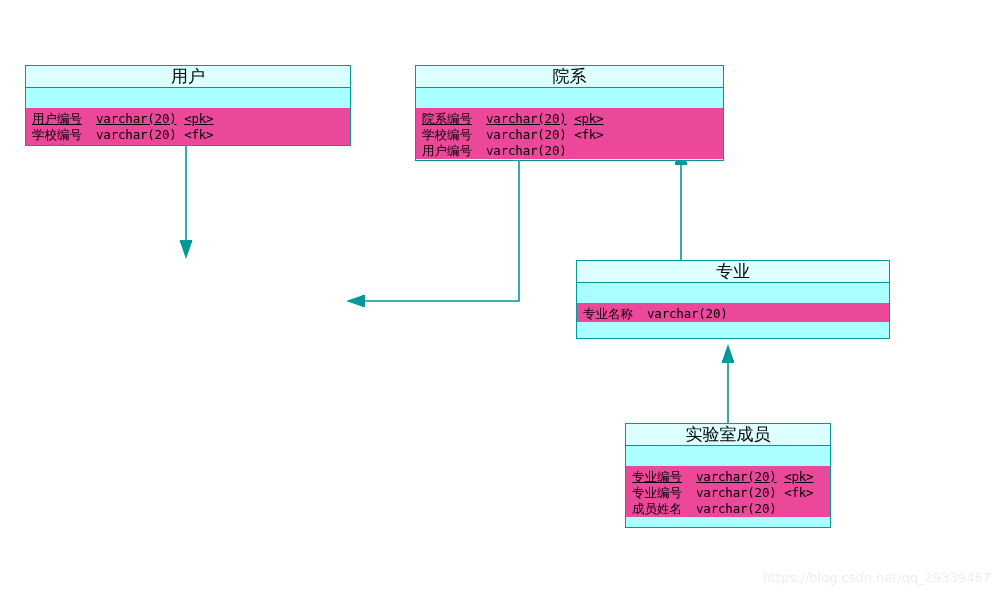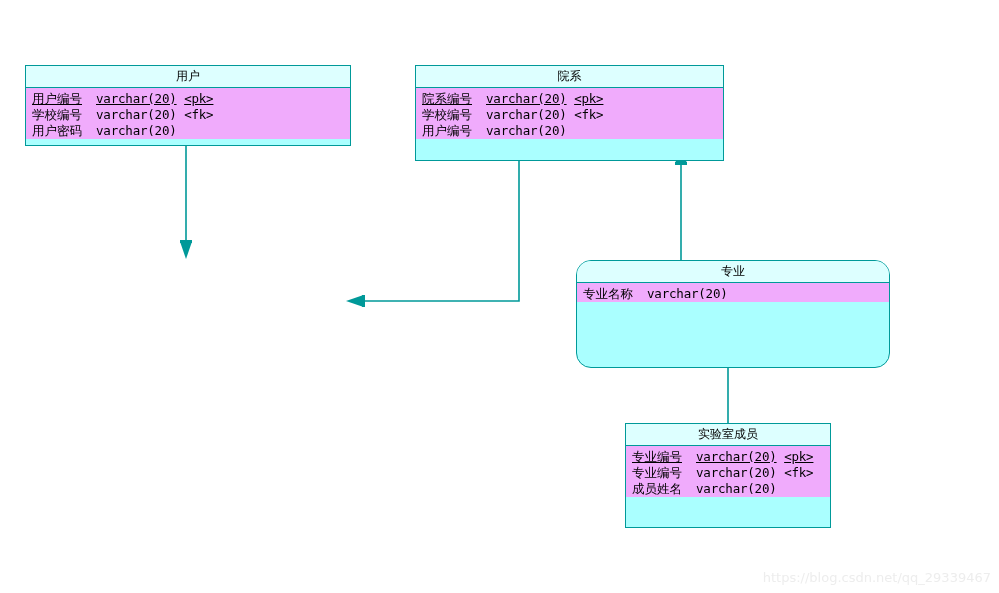--- a/index.html
+++ b/index.html
@@ -25,29 +25,30 @@
     background: #aaffff;
     overflow: hidden;
   }
   .entity-header {
     box-sizing: border-box;
     height: 22px;
     line-height: 21px;
     text-align: center;
     background: #ddffff;
     border-bottom: 1px solid #009999;
-    font-size: 12px;
+    font-size: 17px;
     color: #000000;
     white-space: nowrap;
     font-family: "DejaVu Sans", "Liberation Sans", sans-serif;
   }
   .entity-body {
     box-sizing: border-box;
     padding: 3px 0 0 6px;
-    background: #f0abfc;
+    background: #ec4899;
+    margin-top: 20px;
   }
   .attr-row {
     display: block;
     height: 16px;
     line-height: 16px;
     white-space: nowrap;
     font-size: 12.5px;
     color: #000000;
   }
   .attr-name {
@@ -163,21 +164,21 @@
       <span class="attr-row">
         <span class="attr-name">学校编号</span><span class="attr-type">varchar(20)</span> <span class="attr-key">&lt;fk&gt;</span>
       </span>
       <span class="attr-row">
         <span class="attr-name">用户编号</span><span class="attr-type">varchar(20)</span> <span class="attr-key"></span>
       </span>
     </div>
   </div>
 
 
-  <div class="entity" style="left:576px; top:260px; width:314px; height:108px;border-radius:15px;">
+  <div class="entity" style="left:576px; top:260px; width:314px; height:79px;">
     <div class="entity-header">专业</div>
     <div class="entity-body">
       <span class="attr-row">
         <span class="attr-name">专业名称</span><span class="attr-type">varchar(20)</span> <span class="attr-key"></span>
       </span>
     </div>
   </div>
 
   <div class="entity" style="left:625px; top:423px; width:206px; height:105px;">
     <div class="entity-header">实验室成员</div>

